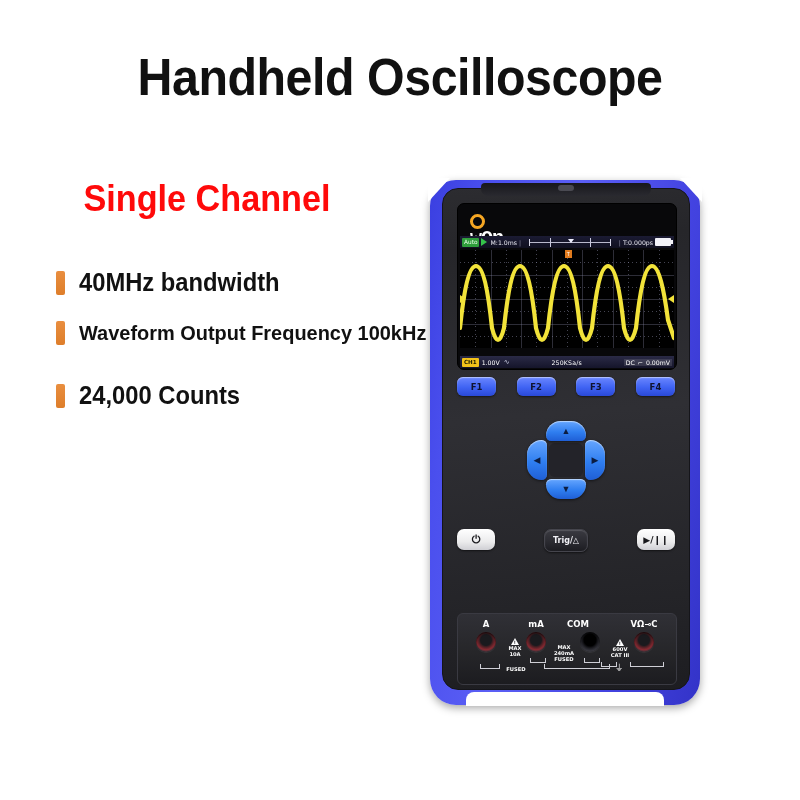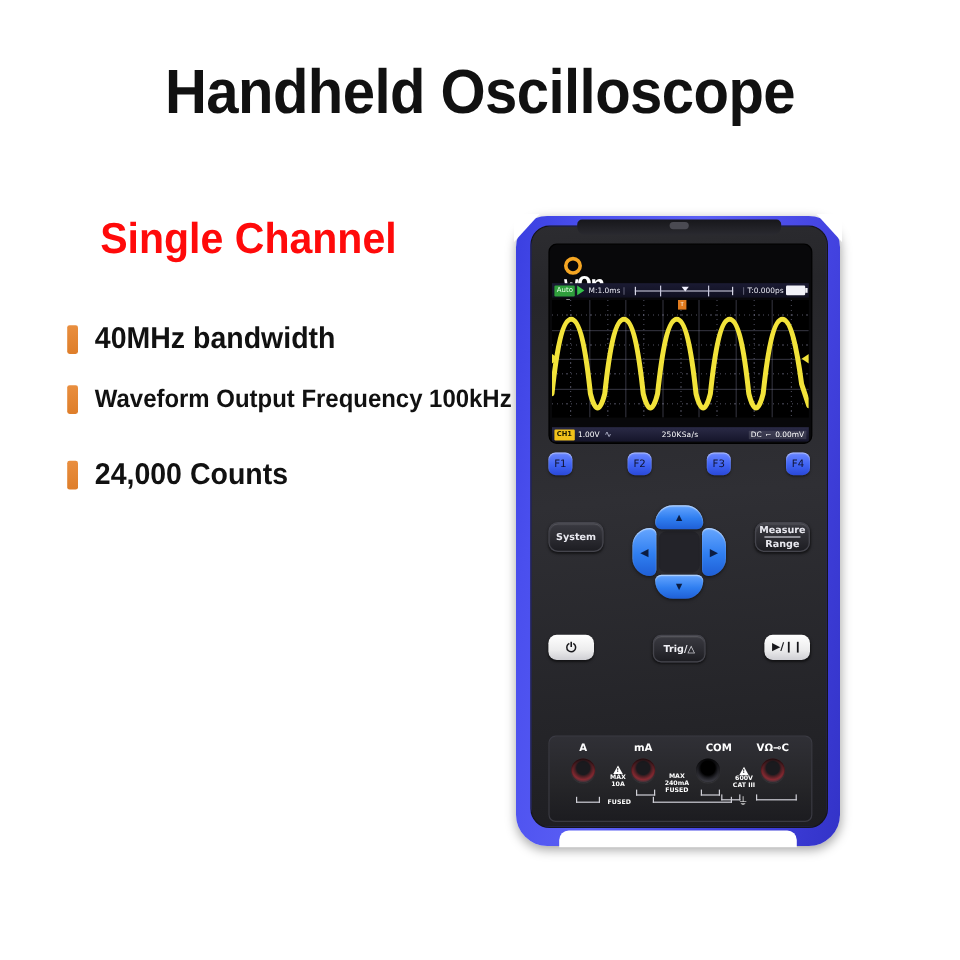--- a/index.html
+++ b/index.html
@@ -228,23 +228,23 @@
   .keypad{position:absolute;left:14px;top:188px;width:218px;height:230px;}
 
   .krow{position:absolute;left:0;width:218px;display:flex;justify-content:space-between;}
   .btn{
     font-size:8px;color:#e8e8ef;text-align:center;
     display:flex;align-items:center;justify-content:center;
     font-family:"DejaVu Sans", sans-serif;
     user-select:none;
   }
   .btn-f{
-    width:20px;height:19px;border-radius:6px;
+    width:39px;height:19px;border-radius:6px;
     background:linear-gradient(180deg,#6b87ff 0%,#3f63f3 55%,#2a49d8 100%);
-    color:#0f1330;font-weight:normal;font-size:8.5px;
+    color:#0f1330;font-weight:bold;font-size:8.5px;
     box-shadow:inset 0 1px 1px rgba(255,255,255,.5),0 1px 2px rgba(0,0,0,.5);
   }
   .btn-d{
     width:42px;height:21px;border-radius:7px;
     background:linear-gradient(180deg,#3a3a41 0%,#2b2b31 55%,#1e1e23 100%);
     border:1px solid #45454d;
     box-shadow:inset 0 1px 1px rgba(255,255,255,.16),0 1px 2px rgba(0,0,0,.55);
     font-size:8px;font-weight:bold;
   }
   .btn-side{
@@ -439,28 +439,20 @@
       <div class="keypad">
 
         <div class="krow" style="top:0;">
           <div class="btn btn-f">F1</div>
           <div class="btn btn-f">F2</div>
           <div class="btn btn-f">F3</div>
           <div class="btn btn-f">F4</div>
         </div>
 
 
-        <div class="krow" style="top:58px;">
-          <div class="btn btn-side">System</div>
-          <div class="btn btn-side" style="margin-left:auto;">
-            <span>Measure</span>
-            <span class="div"></span>
-            <span>Range</span>
-          </div>
-        </div>
 
 
         <div class="dpad">
           <div class="dpad-center"></div>
           <div class="dbtn up">▲</div>
           <div class="dbtn down">▼</div>
           <div class="dbtn left">◀</div>
           <div class="dbtn right">▶</div>
         </div>
 
@@ -468,21 +460,21 @@
           <div class="btn btn-white" style="font-size:11px">⏻</div>
           <div class="btn btn-trig">Trig/△</div>
           <div class="btn btn-white">▶/❙❙</div>
         </div>
       </div>
 
       <div class="jacks">
 
         <div class="jack-label" style="left:8px;">A</div>
         <div class="jack-label" style="left:58px;">mA</div>
-        <div class="jack-label" style="left:121px;">COM</div>
+        <div class="jack-label" style="left:100px;">COM</div>
         <div class="jack-label" style="left:166px;">VΩ⊸C</div>
 
         <div class="jack" style="left:18px;"></div>
         <div class="jack" style="left:68px;"></div>
         <div class="jack com" style="left:122px;"></div>
         <div class="jack" style="left:176px;"></div>
 
         <div class="warn" style="left:40px;top:24px;width:34px;">
           <span class="tri"></span>
           <span>MAX</span><br>

